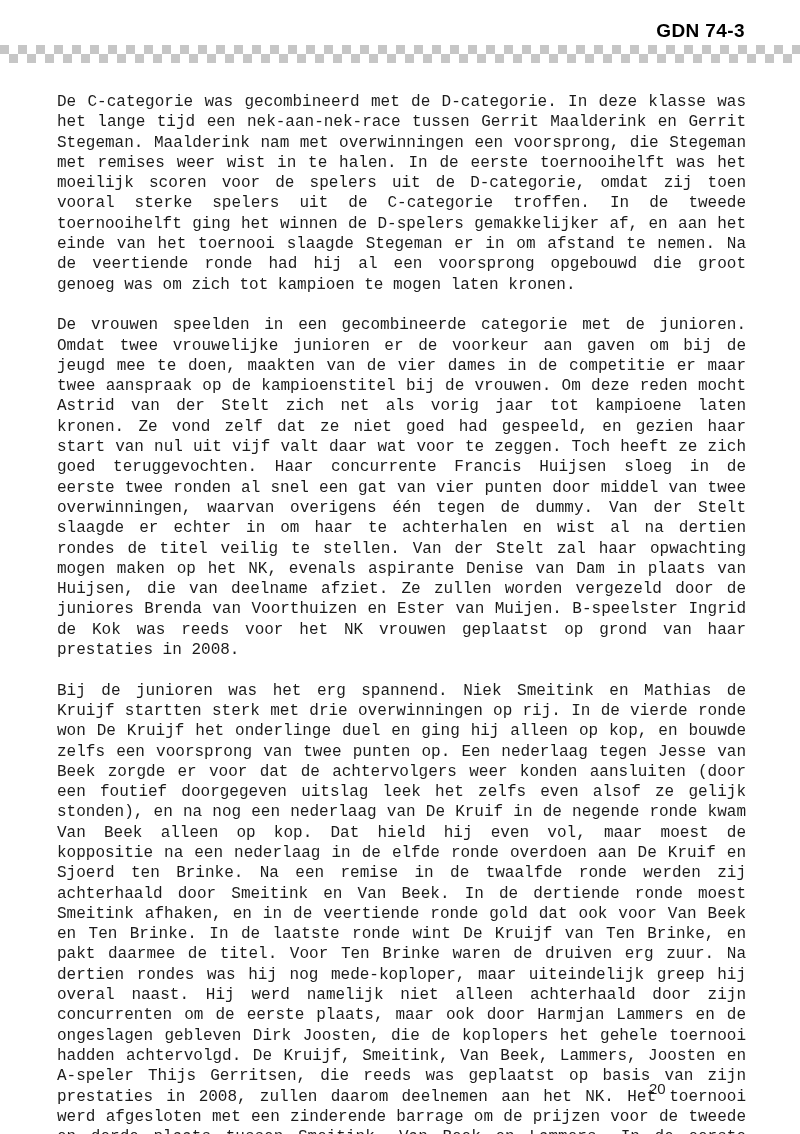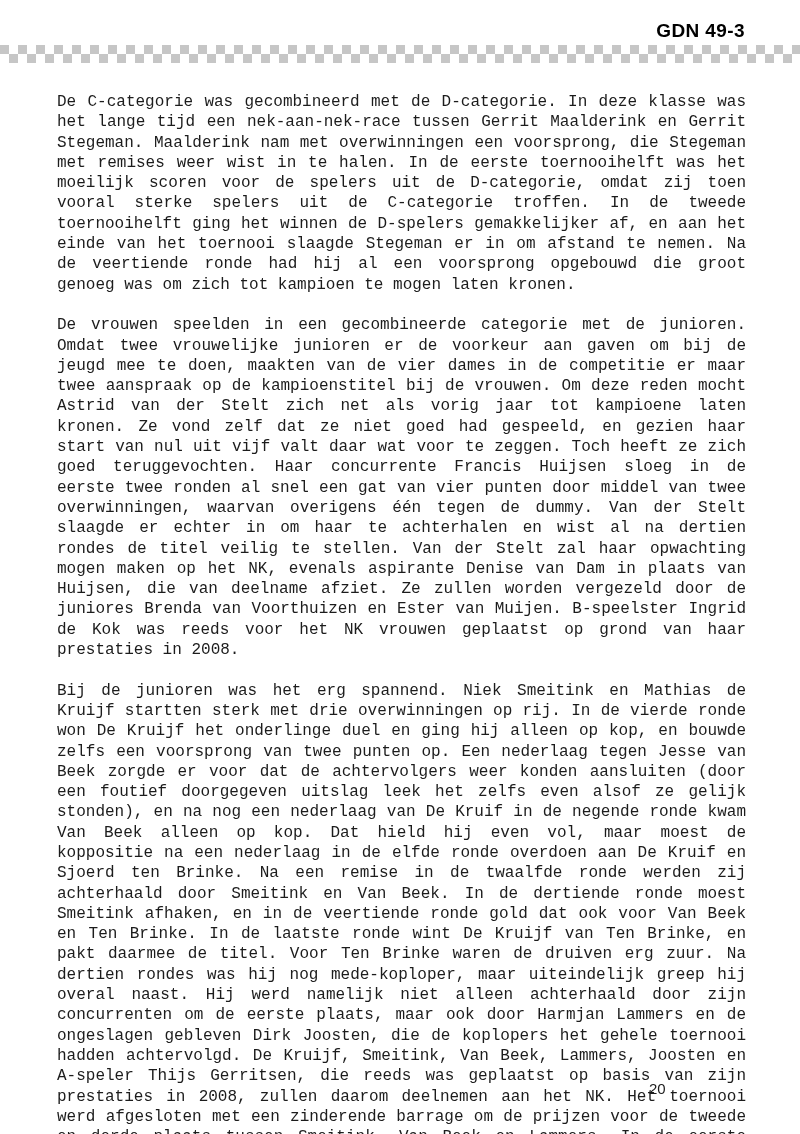--- a/index.html
+++ b/index.html
@@ -61,21 +61,21 @@
     left:649px;
     font-size:15px;
     color:var(--text);
   }
 </style>
 </head>
 <body>
 
 <div class="page">
 
-  <div class="header-title">GDN 49-3</div>
+  <div class="header-title">GDN 74-3</div>
 
   <div class="checker-band"></div>
 
   <div class="article">
     <p>De C-categorie was gecombineerd met de D-categorie. In deze klasse was het lange tijd een nek-aan-nek-race tussen Gerrit Maalderink en Gerrit Stegeman. Maalderink nam met overwinningen een voorsprong, die Stegeman met remises weer wist in te halen. In de eerste toernooihelft was het moeilijk scoren voor de spelers uit de D-categorie, omdat zij toen vooral sterke spelers uit de C-categorie troffen. In de tweede toernooihelft ging het winnen de D-spelers gemakkelijker af, en aan het einde van het toernooi slaagde Stegeman er in om afstand te nemen. Na de veertiende ronde had hij al een voorsprong opgebouwd die groot genoeg was om zich tot kampioen te mogen laten kronen.</p>
     <p>De vrouwen speelden in een gecombineerde categorie met de junioren. Omdat twee vrouwelijke junioren er de voorkeur aan gaven om bij de jeugd mee te doen, maakten van de vier dames in de competitie er maar twee aanspraak op de kampioenstitel bij de vrouwen. Om deze reden mocht Astrid van der Stelt zich net als vorig jaar tot kampioene laten kronen. Ze vond zelf dat ze niet goed had gespeeld, en gezien haar start van nul uit vijf valt daar wat voor te zeggen. Toch heeft ze zich goed teruggevochten. Haar concurrente Francis Huijsen sloeg in de eerste twee ronden al snel een gat van vier punten door middel van twee overwinningen, waarvan overigens één tegen de dummy. Van der Stelt slaagde er echter in om haar te achterhalen en wist al na dertien rondes de titel veilig te stellen. Van der Stelt zal haar opwachting mogen maken op het NK, evenals aspirante Denise van Dam in plaats van Huijsen, die van deelname afziet. Ze zullen worden vergezeld door de juniores Brenda van Voorthuizen en Ester van Muijen. B-speelster Ingrid de Kok was reeds voor het NK vrouwen geplaatst op grond van haar prestaties in 2008.</p>
     <p>Bij de junioren was het erg spannend. Niek Smeitink en Mathias de Kruijf startten sterk met drie overwinningen op rij. In de vierde ronde won De Kruijf het onderlinge duel en ging hij alleen op kop, en bouwde zelfs een voorsprong van twee punten op. Een nederlaag tegen Jesse van Beek zorgde er voor dat de achtervolgers weer konden aansluiten (door een foutief doorgegeven uitslag leek het zelfs even alsof ze gelijk stonden), en na nog een nederlaag van De Kruif in de negende ronde kwam Van Beek alleen op kop. Dat hield hij even vol, maar moest de koppositie na een nederlaag in de elfde ronde overdoen aan De Kruif en Sjoerd ten Brinke. Na een remise in de twaalfde ronde werden zij achterhaald door Smeitink en Van Beek. In de dertiende ronde moest Smeitink afhaken, en in de veertiende ronde gold dat ook voor Van Beek en Ten Brinke. In de laatste ronde wint De Kruijf van Ten Brinke, en pakt daarmee de titel. Voor Ten Brinke waren de druiven erg zuur. Na dertien rondes was hij nog mede-koploper, maar uiteindelijk greep hij overal naast. Hij werd namelijk niet alleen achterhaald door zijn concurrenten om de eerste plaats, maar ook door Harmjan Lammers en de ongeslagen gebleven Dirk Joosten, die de koplopers het gehele toernooi hadden achtervolgd. De Kruijf, Smeitink, Van Beek, Lammers, Joosten en A-speler Thijs Gerritsen, die reeds was geplaatst op basis van zijn prestaties in 2008, zullen daarom deelnemen aan het NK. Het toernooi werd afgesloten met een zinderende barrage om de prijzen voor de tweede en derde plaats tussen Smeitink, Van Beek en Lammers. In de eerste barrage wonnen alle drie de spelers een partij, en in de tweede barrage eindigden alle drie de partijen in remise. Pas in de derde barrage wist Smeitink door een overwinning op Lammers tekening in de einduitslag te brengen.</p>
   </div>
 
   <div class="page-number">20</div>

